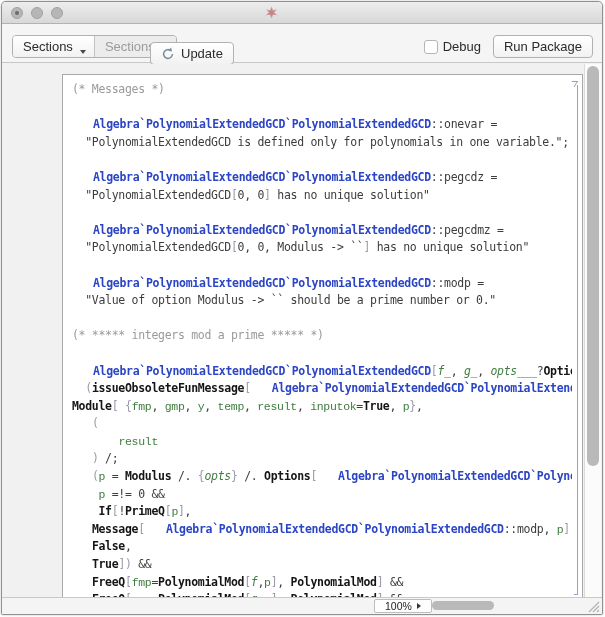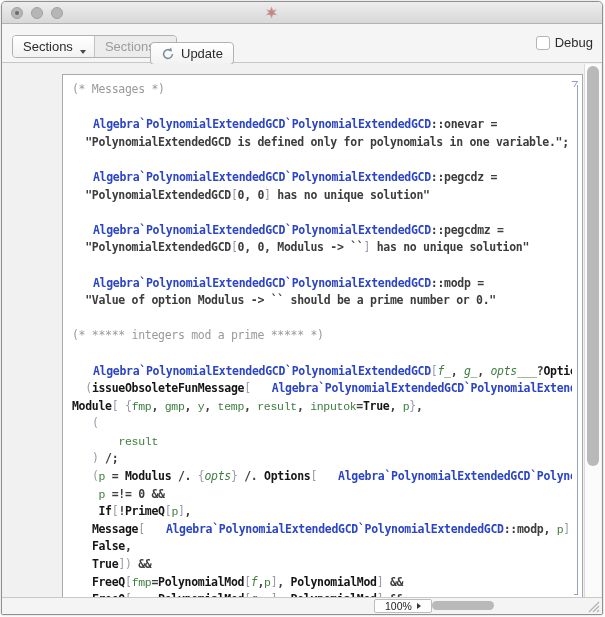--- a/index.html
+++ b/index.html
@@ -56,21 +56,21 @@
     font-family:"DejaVu Sans Mono", monospace; font-size:11.5px; line-height:17.6px;
     letter-spacing:-0.3px; white-space:pre; overflow:hidden; color:#3d3d3d;
   }
   .code-line { height:17.6px; }
   .tk-sym { color:#2b45c5; font-weight:bold;margin-left:21px; }
   .tk-kw  { color:#151515; font-weight:bold;margin-top:9px; }
   .tk-var { color:#3f7d40;font-family:Liberation Mono, monospace; }
   .tk-pat { color:#3f7d40; font-style:italic; }
   .tk-cmt { color:#9a9a9a; }
   .tk-brk { color:#9a9aac; }
-  .tk-pln, .tk-str { color:#3d3d3d;font-weight:bold; }
+  .tk-pln, .tk-str { color:#3d3d3d; }
   .cell-bracket { position:absolute; right:4px; top:6px; bottom:4px; width:6px; }
   .cell-bracket .bar { position:absolute; right:0; top:4px; bottom:0; width:1.5px; background:#98a0c8; }
   .cell-bracket .hook-top { position:absolute; right:0; top:0; width:6px; height:6px;
     border-top:1.5px solid #98a0c8; border-right:1.5px solid #98a0c8; transform:skewX(-30deg); transform-origin:right top; }
   .cell-bracket .hook-bottom { position:absolute; right:0; bottom:0; width:4px; height:1.5px; background:#98a0c8; }
   
   .vscroll { position:absolute; right:1px; top:0; bottom:17px; width:17px;
     background:#fbfbfb; border-left:1px solid #dadada; }
   .vthumb { position:absolute; left:2px; top:2px; width:12px; height:400px;
     background:#b9b9b9; border-radius:7px; }
@@ -122,20 +122,23 @@
         <path d="M11.4 7a4.4 4.4 0 1 1-1.3-3.1" fill="none" stroke="#7b8a9a" stroke-width="1.5"></path>
         <path d="M10.2 0.6 L10.9 4.4 L7.2 3.6 Z" fill="#7b8a9a"></path>
       </svg>
       <span>Update</span>
     </div>
     <div class="toolbar-right">
       <div class="debug-wrap">
         <div class="checkbox"></div>
         <span class="debug-label">Debug</span>
       </div>
+      <div class="btn">
+        <span>Run Package</span>
+      </div>
     </div>
   </div>
 
   <div class="content">
 
     <div class="panel">
       <div class="code" id="code"><div class="code-line"><span class="tk-cmt">(* Messages *)</span></div><div class="code-line">&nbsp;</div><div class="code-line"><span class="tk-sym">Algebra`PolynomialExtendedGCD`PolynomialExtendedGCD</span><span class="tk-pln">::onevar =</span></div><div class="code-line"><span class="tk-str">  "PolynomialExtendedGCD is defined only for polynomials in one variable.";</span></div><div class="code-line">&nbsp;</div><div class="code-line"><span class="tk-sym">Algebra`PolynomialExtendedGCD`PolynomialExtendedGCD</span><span class="tk-pln">::pegcdz =</span></div><div class="code-line"><span class="tk-str">  "PolynomialExtendedGCD</span><span class="tk-brk">[</span><span class="tk-str">0, 0</span><span class="tk-brk">]</span><span class="tk-str"> has no unique solution"</span></div><div class="code-line">&nbsp;</div><div class="code-line"><span class="tk-sym">Algebra`PolynomialExtendedGCD`PolynomialExtendedGCD</span><span class="tk-pln">::pegcdmz =</span></div><div class="code-line"><span class="tk-str">  "PolynomialExtendedGCD</span><span class="tk-brk">[</span><span class="tk-str">0, 0, Modulus -&gt; ``</span><span class="tk-brk">]</span><span class="tk-str"> has no unique solution"</span></div><div class="code-line">&nbsp;</div><div class="code-line"><span class="tk-sym">Algebra`PolynomialExtendedGCD`PolynomialExtendedGCD</span><span class="tk-pln">::modp =</span></div><div class="code-line"><span class="tk-str">  "Value of option Modulus -&gt; `` should be a prime number or 0."</span></div><div class="code-line">&nbsp;</div><div class="code-line"><span class="tk-cmt">(* ***** integers mod a prime ***** *)</span></div><div class="code-line">&nbsp;</div><div class="code-line"><span class="tk-sym">Algebra`PolynomialExtendedGCD`PolynomialExtendedGCD</span><span class="tk-brk">[</span><span class="tk-pat">f_</span><span class="tk-pln">, </span><span class="tk-pat">g_</span><span class="tk-pln">, </span><span class="tk-pat">opts___</span><span class="tk-pln">?</span><span class="tk-kw">OptionQ</span><span class="tk-brk">]</span></div><div class="code-line"><span class="tk-pln">  </span><span class="tk-brk">(</span><span class="tk-kw">issueObsoleteFunMessage</span><span class="tk-brk">[</span><span class="tk-sym">Algebra`PolynomialExtendedGCD`PolynomialExtendedGC</span></div><div class="code-line"><span class="tk-kw">Module</span><span class="tk-brk">[ {</span><span class="tk-var">fmp</span><span class="tk-pln">, </span><span class="tk-var">gmp</span><span class="tk-pln">, </span><span class="tk-var">y</span><span class="tk-pln">, </span><span class="tk-var">temp</span><span class="tk-pln">, </span><span class="tk-var">result</span><span class="tk-pln">, </span><span class="tk-var">inputok</span><span class="tk-pln">=</span><span class="tk-kw">True</span><span class="tk-pln">, </span><span class="tk-var">p</span><span class="tk-brk">}</span><span class="tk-pln">,</span></div><div class="code-line"><span class="tk-pln">   </span><span class="tk-brk">(</span></div><div class="code-line"><span class="tk-pln">       </span><span class="tk-var">result</span></div><div class="code-line"><span class="tk-pln">   </span><span class="tk-brk">)</span><span class="tk-pln"> /;</span></div><div class="code-line"><span class="tk-pln">   </span><span class="tk-brk">(</span><span class="tk-var">p</span><span class="tk-pln"> = </span><span class="tk-kw">Modulus</span><span class="tk-pln"> /. </span><span class="tk-brk">{</span><span class="tk-pat">opts</span><span class="tk-brk">}</span><span class="tk-pln"> /. </span><span class="tk-kw">Options</span><span class="tk-brk">[</span><span class="tk-sym">Algebra`PolynomialExtendedGCD`Polynomia</span></div><div class="code-line"><span class="tk-pln">    </span><span class="tk-var">p</span><span class="tk-pln"> =!= 0 &amp;&amp;</span></div><div class="code-line"><span class="tk-pln">    </span><span class="tk-kw">If</span><span class="tk-brk">[</span><span class="tk-pln">!</span><span class="tk-kw">PrimeQ</span><span class="tk-brk">[</span><span class="tk-var">p</span><span class="tk-brk">]</span><span class="tk-pln">,</span></div><div class="code-line"><span class="tk-pln">   </span><span class="tk-kw">Message</span><span class="tk-brk">[</span><span class="tk-sym">Algebra`PolynomialExtendedGCD`PolynomialExtendedGCD</span><span class="tk-pln">::modp, </span><span class="tk-var">p</span><span class="tk-brk">]</span><span class="tk-pln">;</span></div><div class="code-line"><span class="tk-pln">   </span><span class="tk-kw">False</span><span class="tk-pln">,</span></div><div class="code-line"><span class="tk-pln">   </span><span class="tk-kw">True</span><span class="tk-brk">])</span><span class="tk-pln"> &amp;&amp;</span></div><div class="code-line"><span class="tk-pln">   </span><span class="tk-kw">FreeQ</span><span class="tk-brk">[</span><span class="tk-var">fmp</span><span class="tk-pln">=</span><span class="tk-kw">PolynomialMod</span><span class="tk-brk">[</span><span class="tk-pat">f</span><span class="tk-pln">,</span><span class="tk-var">p</span><span class="tk-brk">]</span><span class="tk-pln">, </span><span class="tk-kw">PolynomialMod</span><span class="tk-brk">]</span><span class="tk-pln"> &amp;&amp;</span></div><div class="code-line"><span class="tk-pln">   </span><span class="tk-kw">FreeQ</span><span class="tk-brk">[</span><span class="tk-var">gmp</span><span class="tk-pln">=</span><span class="tk-kw">PolynomialMod</span><span class="tk-brk">[</span><span class="tk-pat">g</span><span class="tk-pln">,</span><span class="tk-var">p</span><span class="tk-brk">]</span><span class="tk-pln">, </span><span class="tk-kw">PolynomialMod</span><span class="tk-brk">]</span><span class="tk-pln"> &amp;&amp;</span></div></div>
       <div class="cell-bracket">
         <div class="hook-top"></div>
         <div class="bar"></div>

